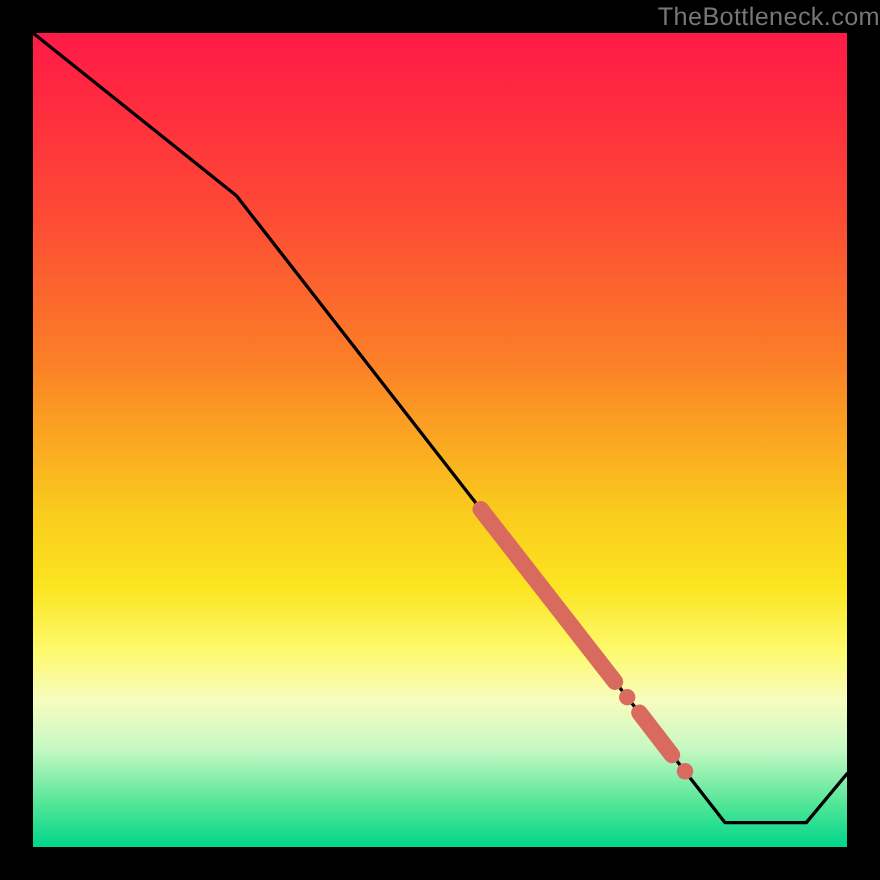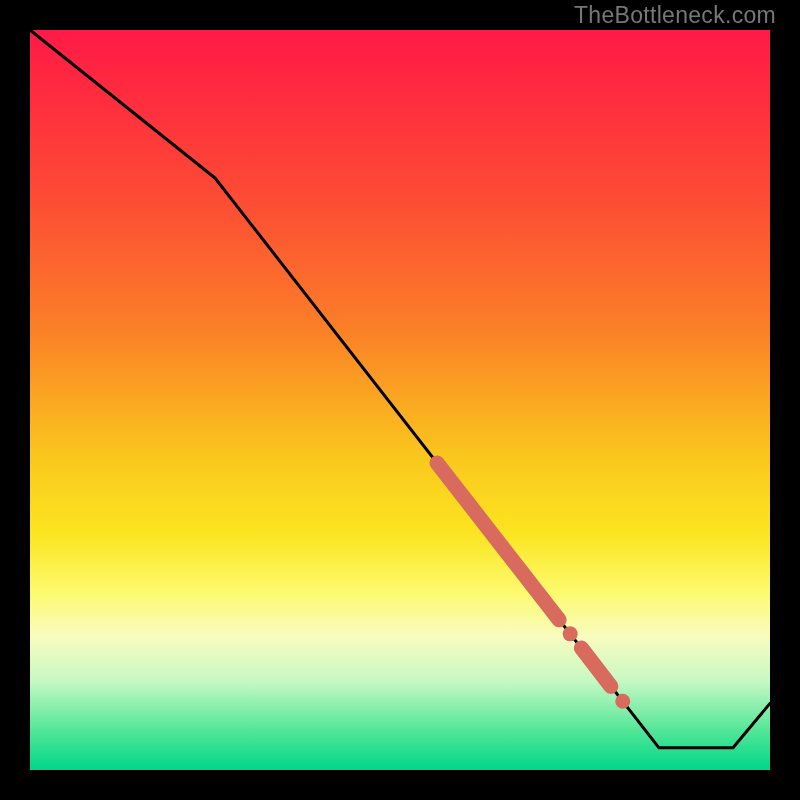--- a/index.html
+++ b/index.html
@@ -43,21 +43,21 @@
     position: absolute;
     left: 0;
     top: 0;
     width: 100%;
     height: 100%;
     overflow: visible;
   }
   .watermark {
     position: absolute;
     top: 2px;
-    right: 24px;
+    right: 0;
     color: #777;
     font-size: 23px;
     font-weight: 400;
     letter-spacing: 0.3px;
     user-select: none;
   }
 </style>
 </head>
 <body>
 

